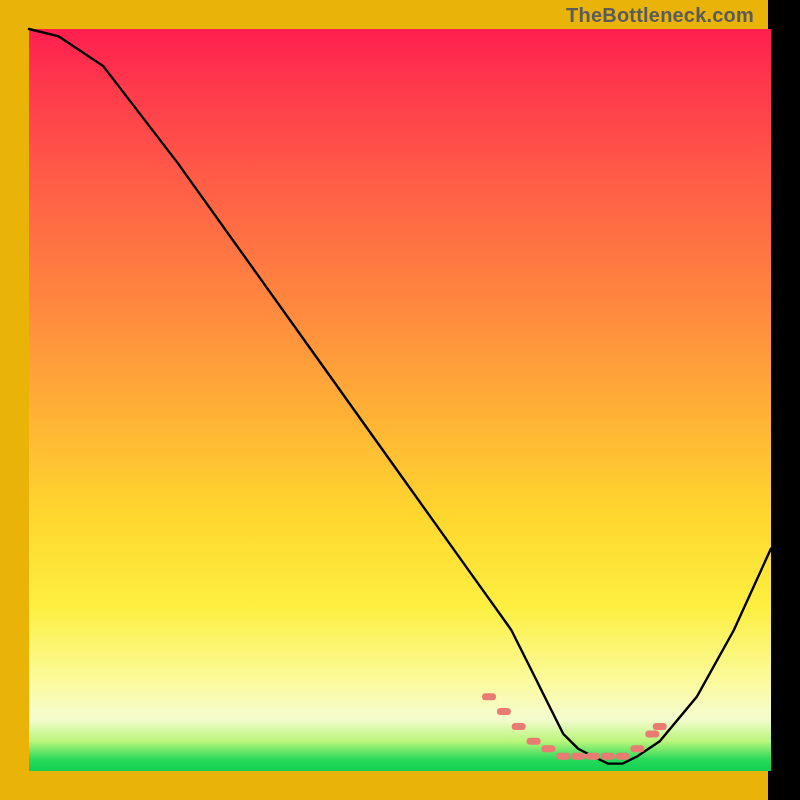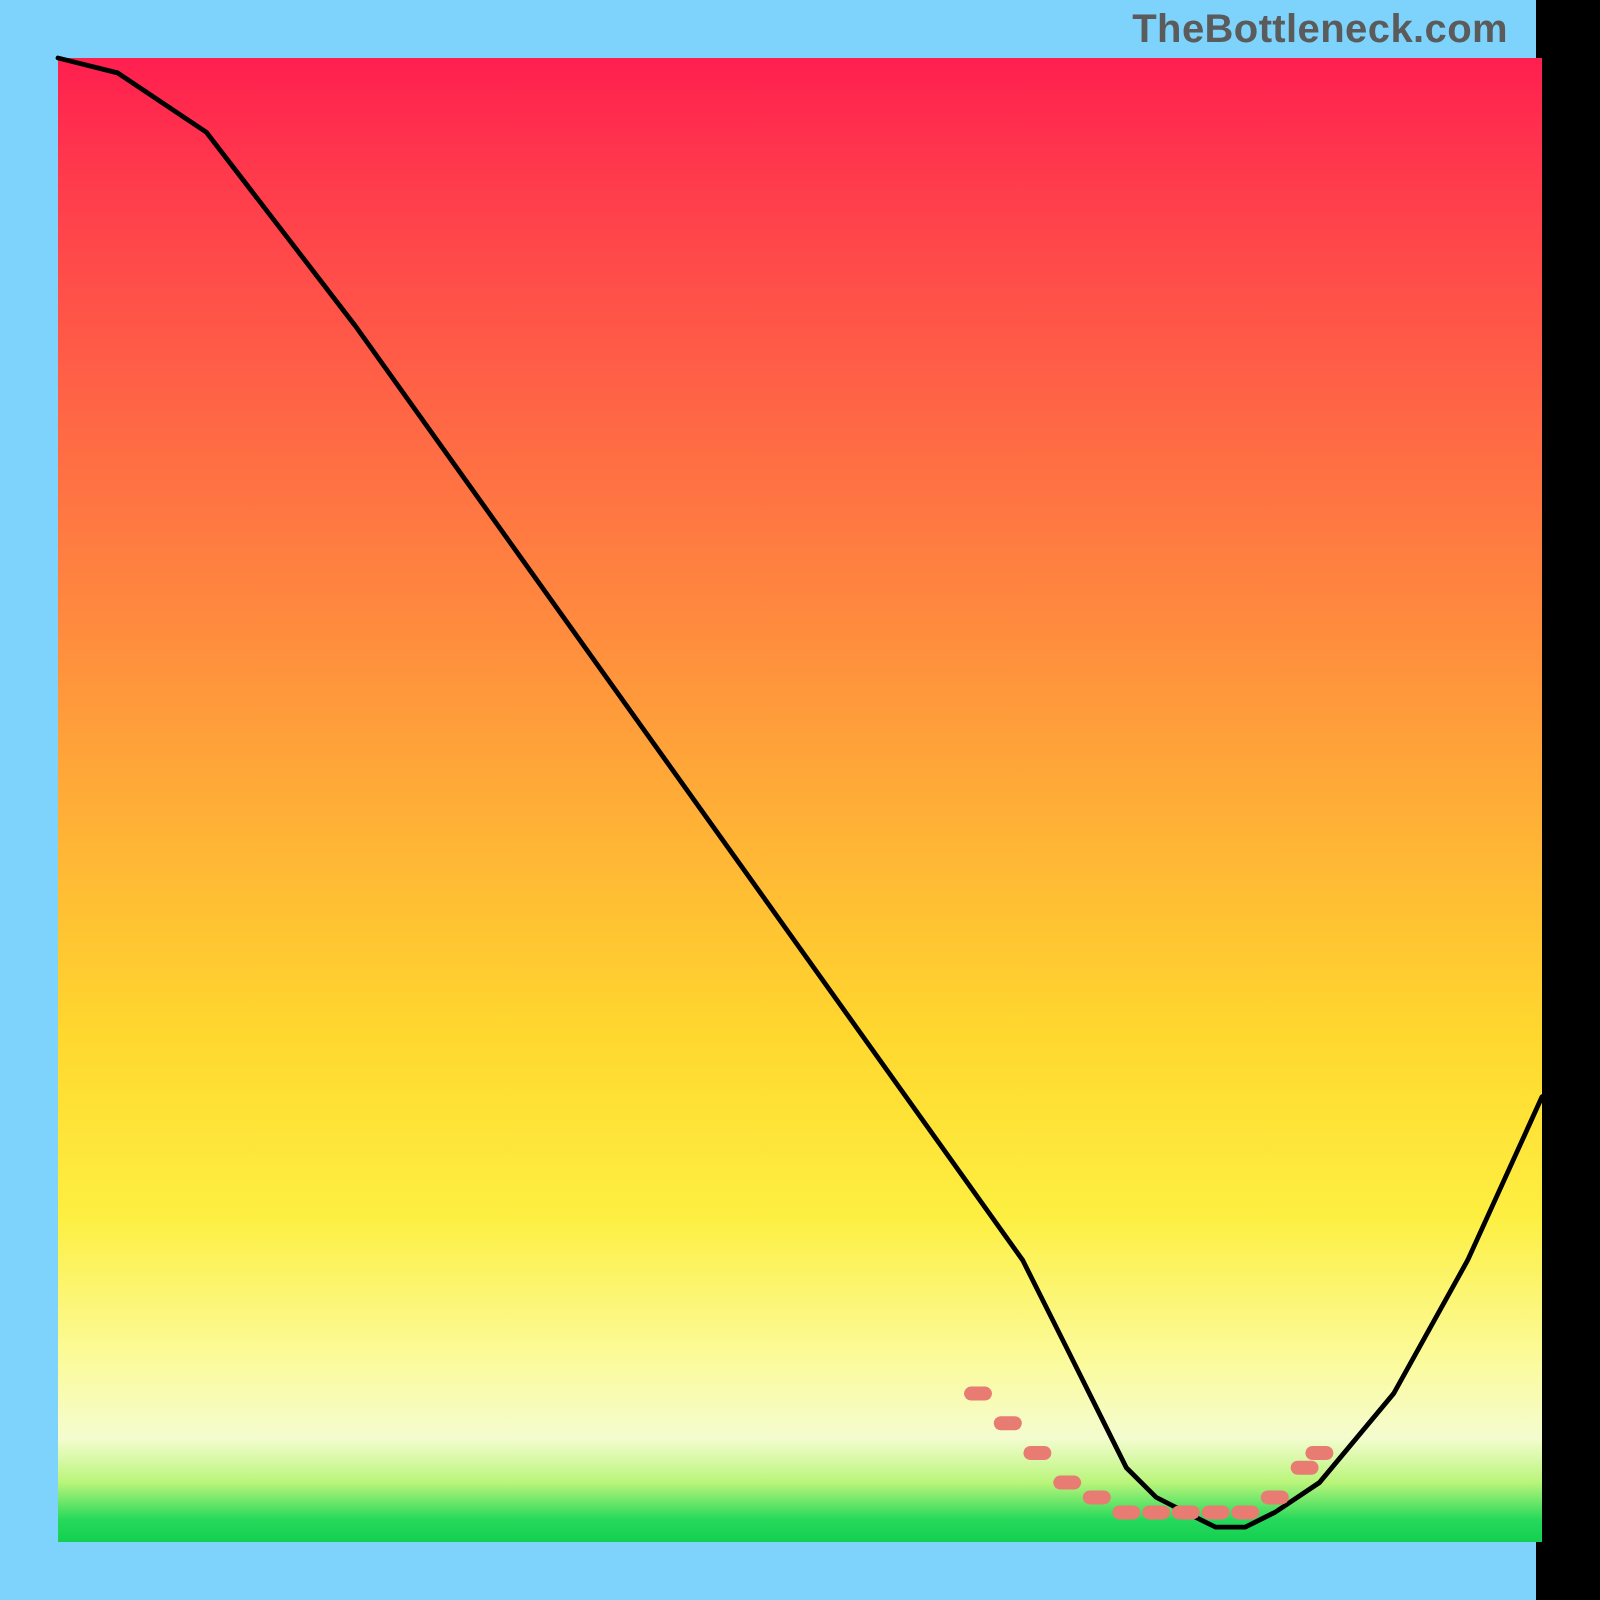--- a/index.html
+++ b/index.html
@@ -8,21 +8,21 @@
     width: 800px;
     height: 800px;
     background: #000;
     overflow: hidden;
     font-family: Arial, Helvetica, sans-serif;
   }
   .stage {
     position: relative;
     width: 768px;
     height: 800px;
-    background: #7dd3fc;
+    background: #eab308;
   }
   .watermark {
     position: absolute;
     top: 4px;
     right: 14px;
     color: #5b5b5b;
     font-size: 20px;
     font-weight: 600;
     letter-spacing: 0.2px;
     z-index: 10;

